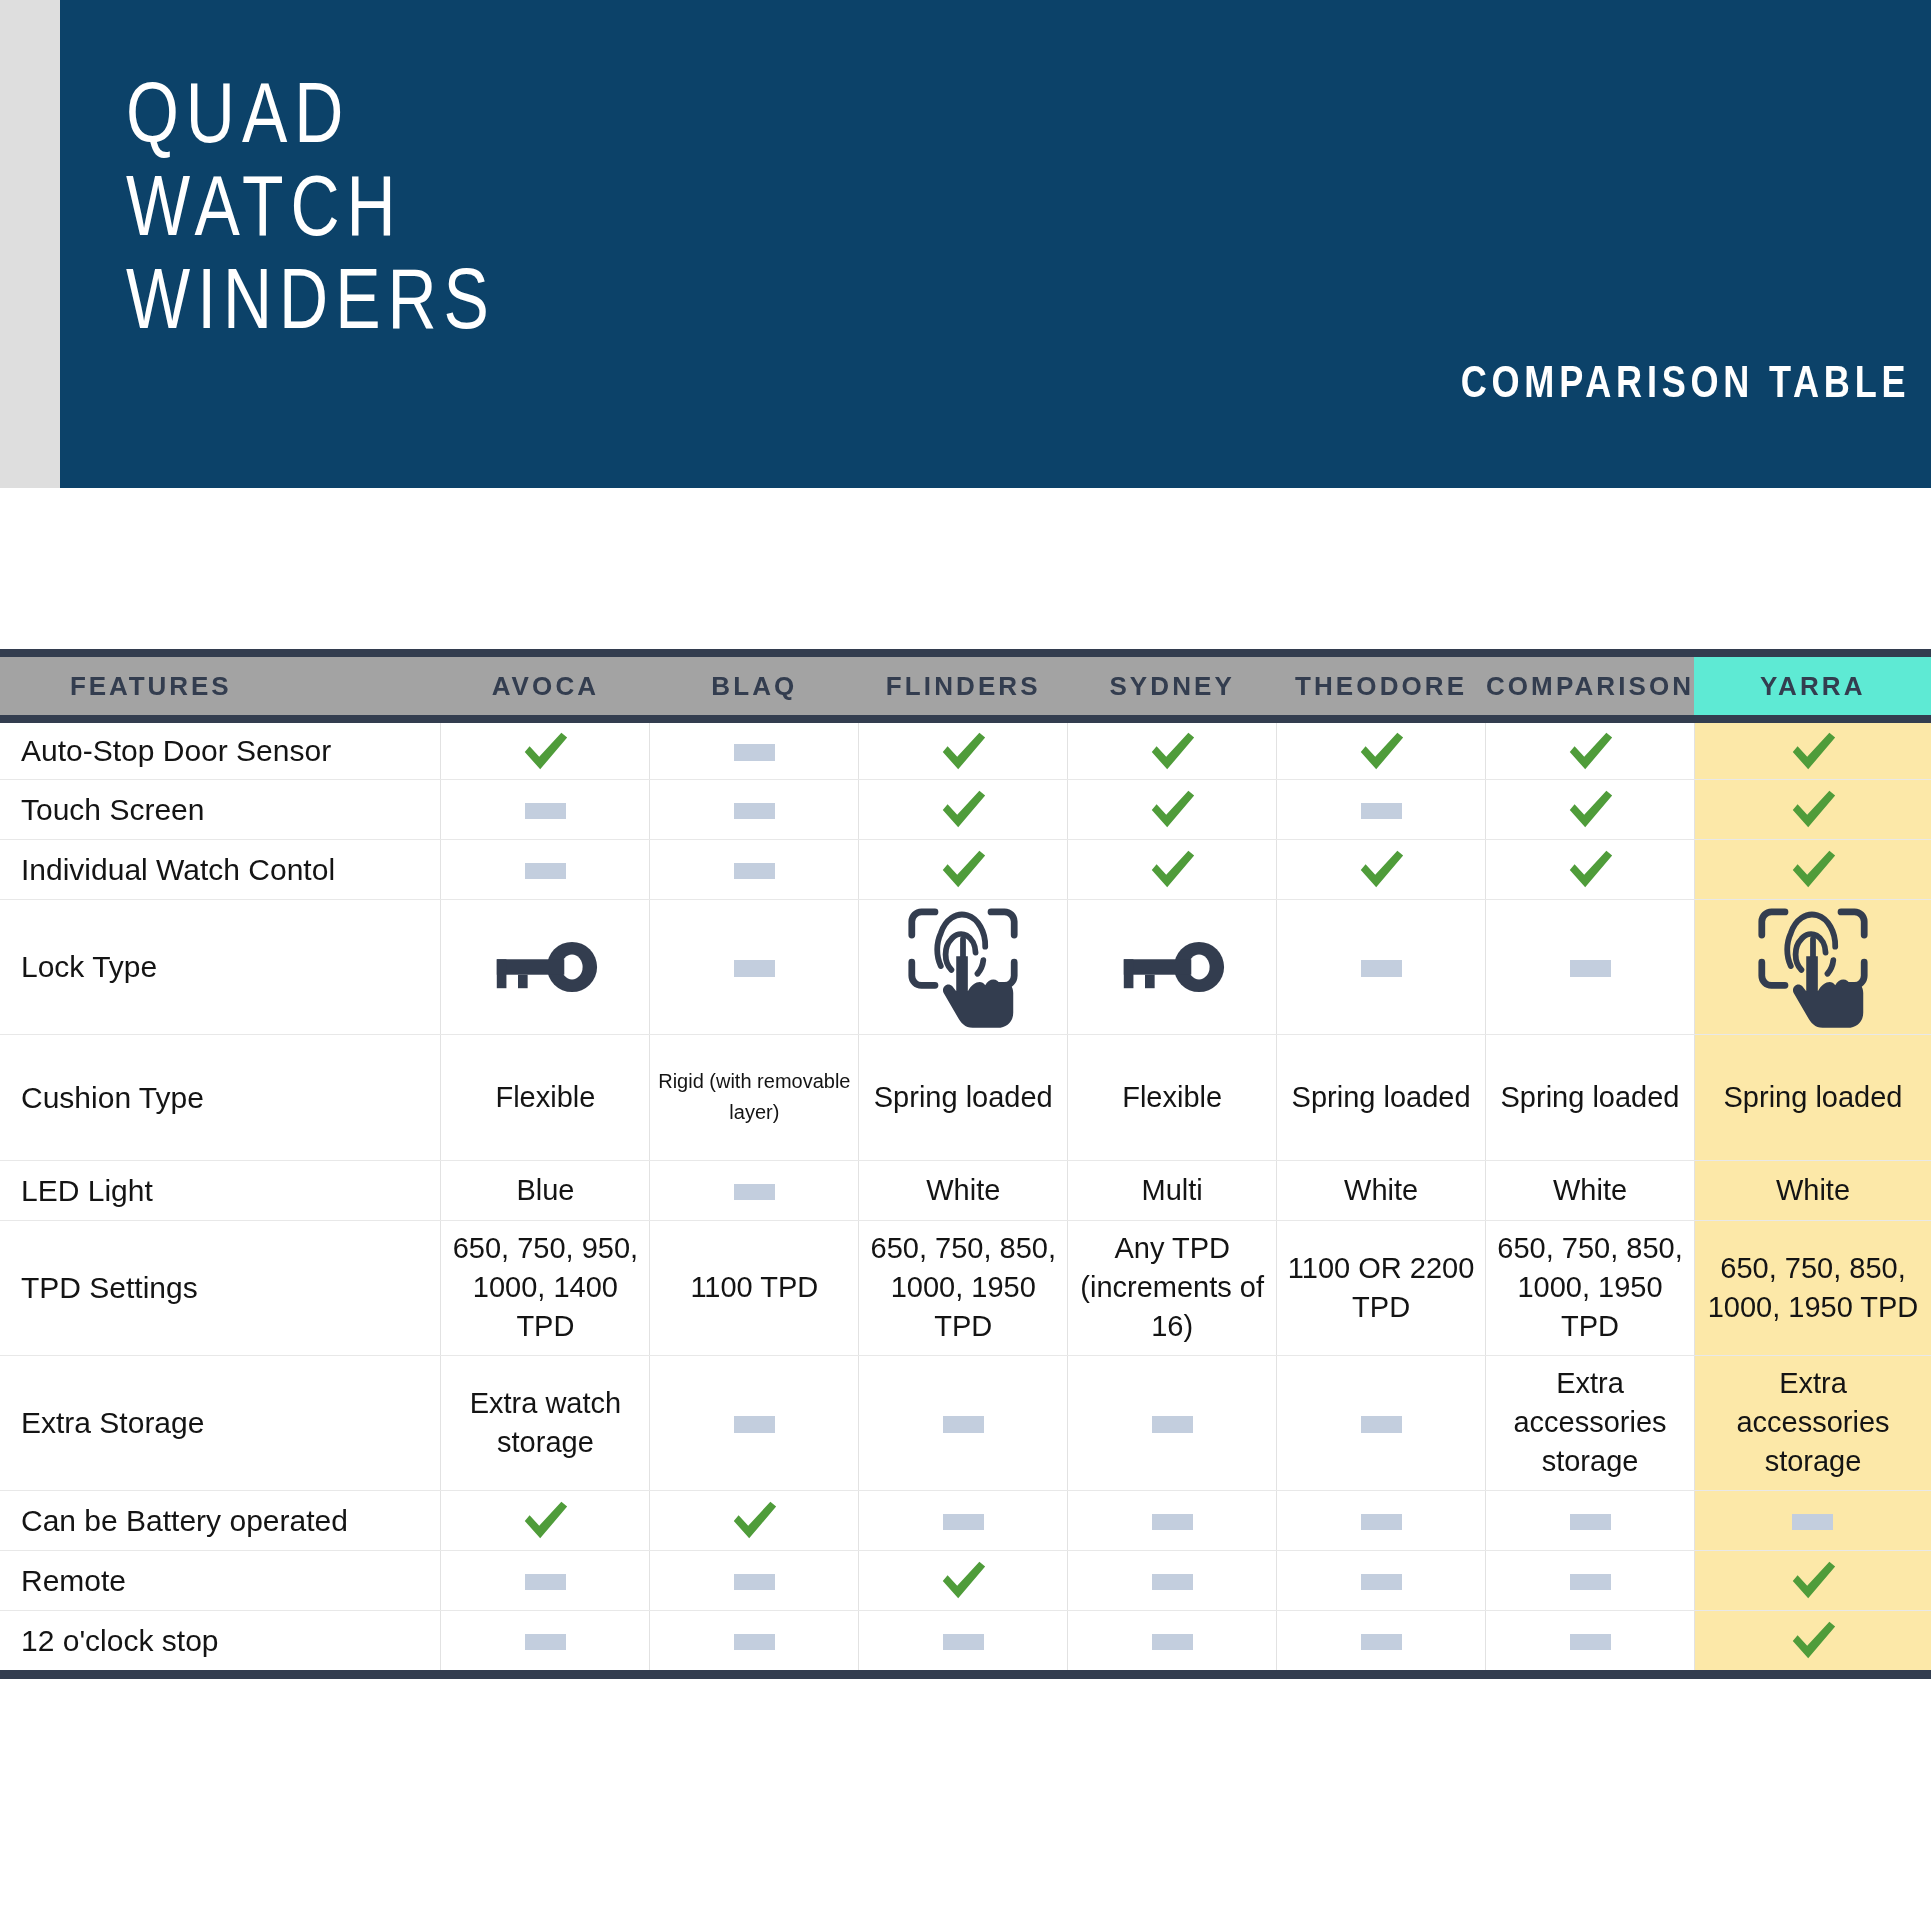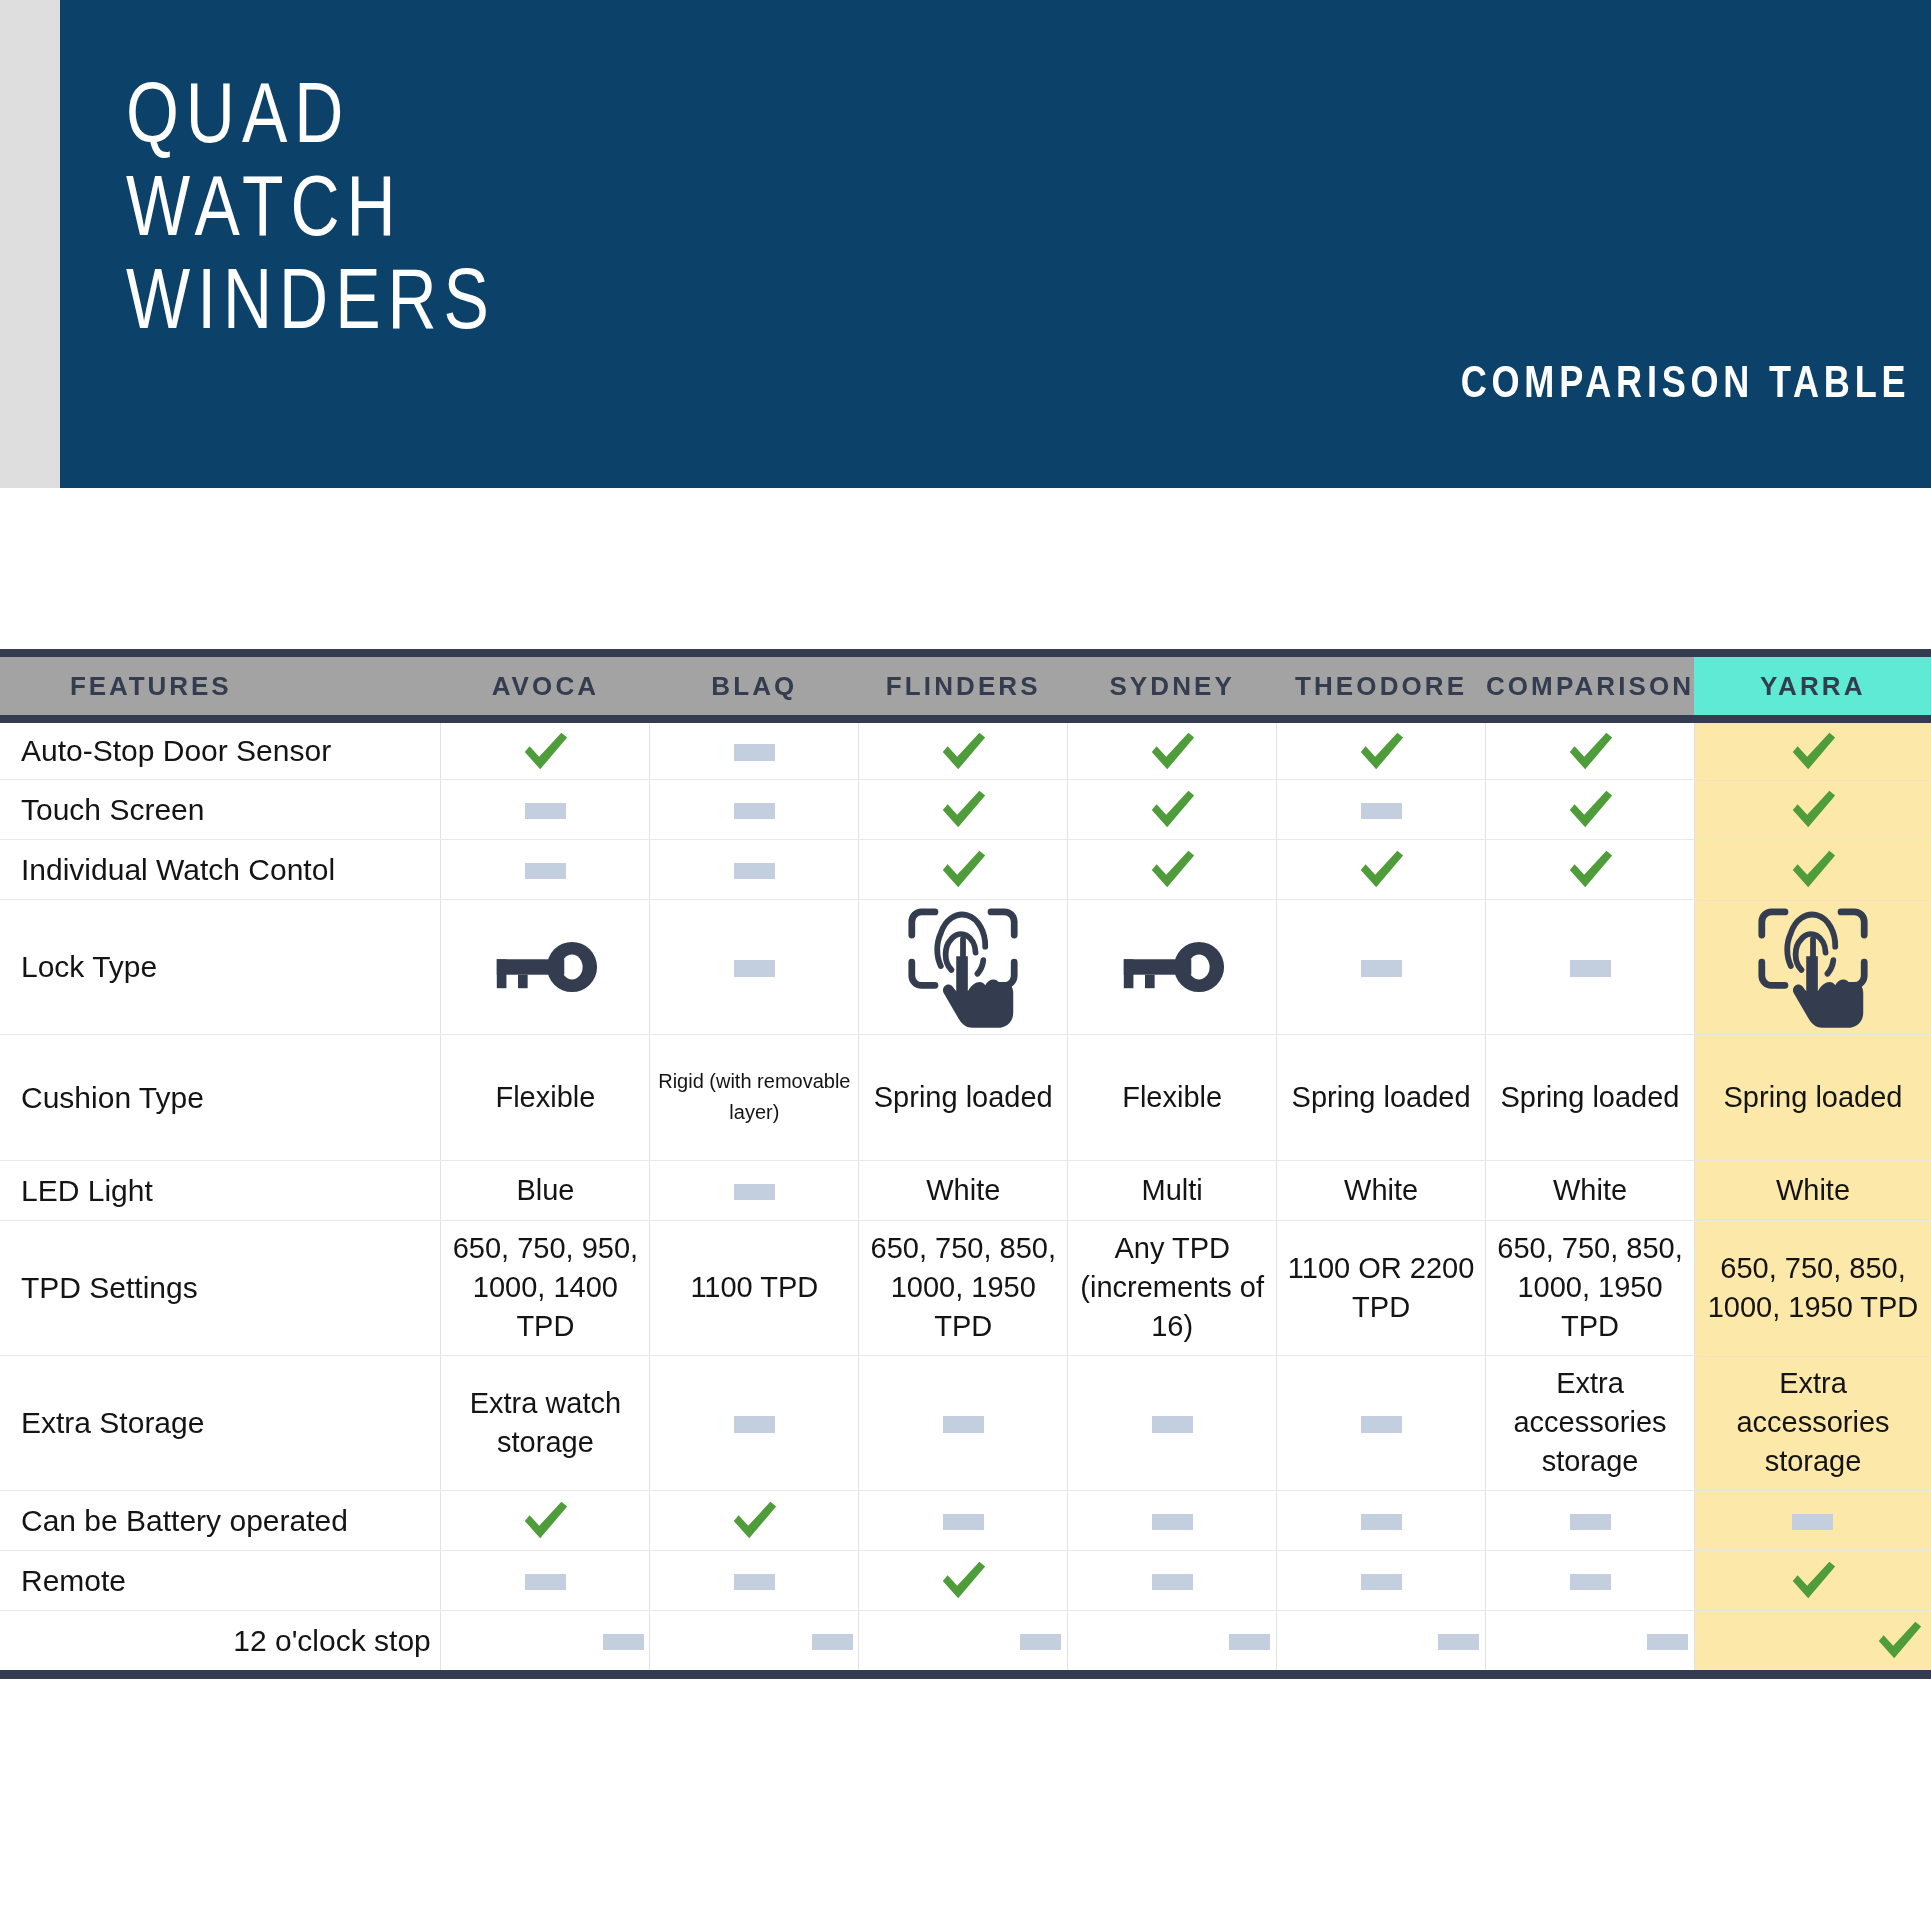--- a/index.html
+++ b/index.html
@@ -116,21 +116,20 @@
     padding-right: 9.7px;
     font-size: 30px;
     border-left: none;
   }
   tbody td.yarra {
     background: #fce8a8;
     border-right: none;
   }
   tbody tr:last-child td {
     border-bottom: none;
-    text-align: right;
   }
 
   .row-h-sm  { height: 60px; }
   .row-h-md  { height: 126px; }
   .row-h-lg  { height: 135px; }
 
   
   .bottom-rule {
     width: 1931px;
     height: 8.7px;

